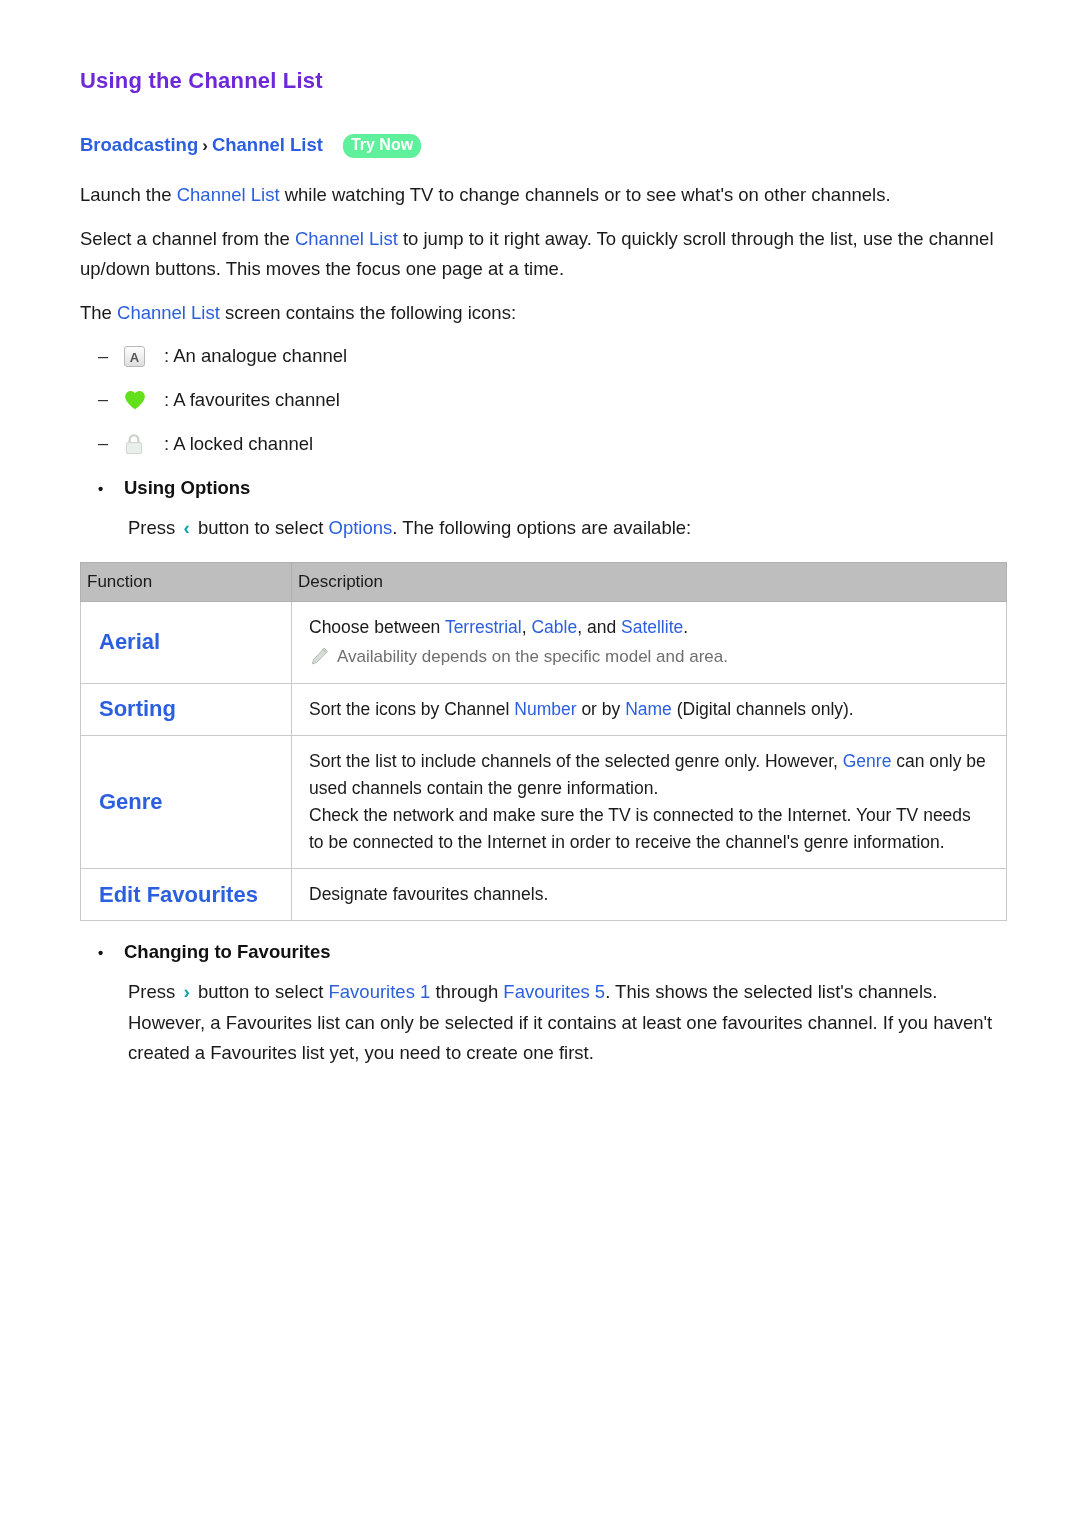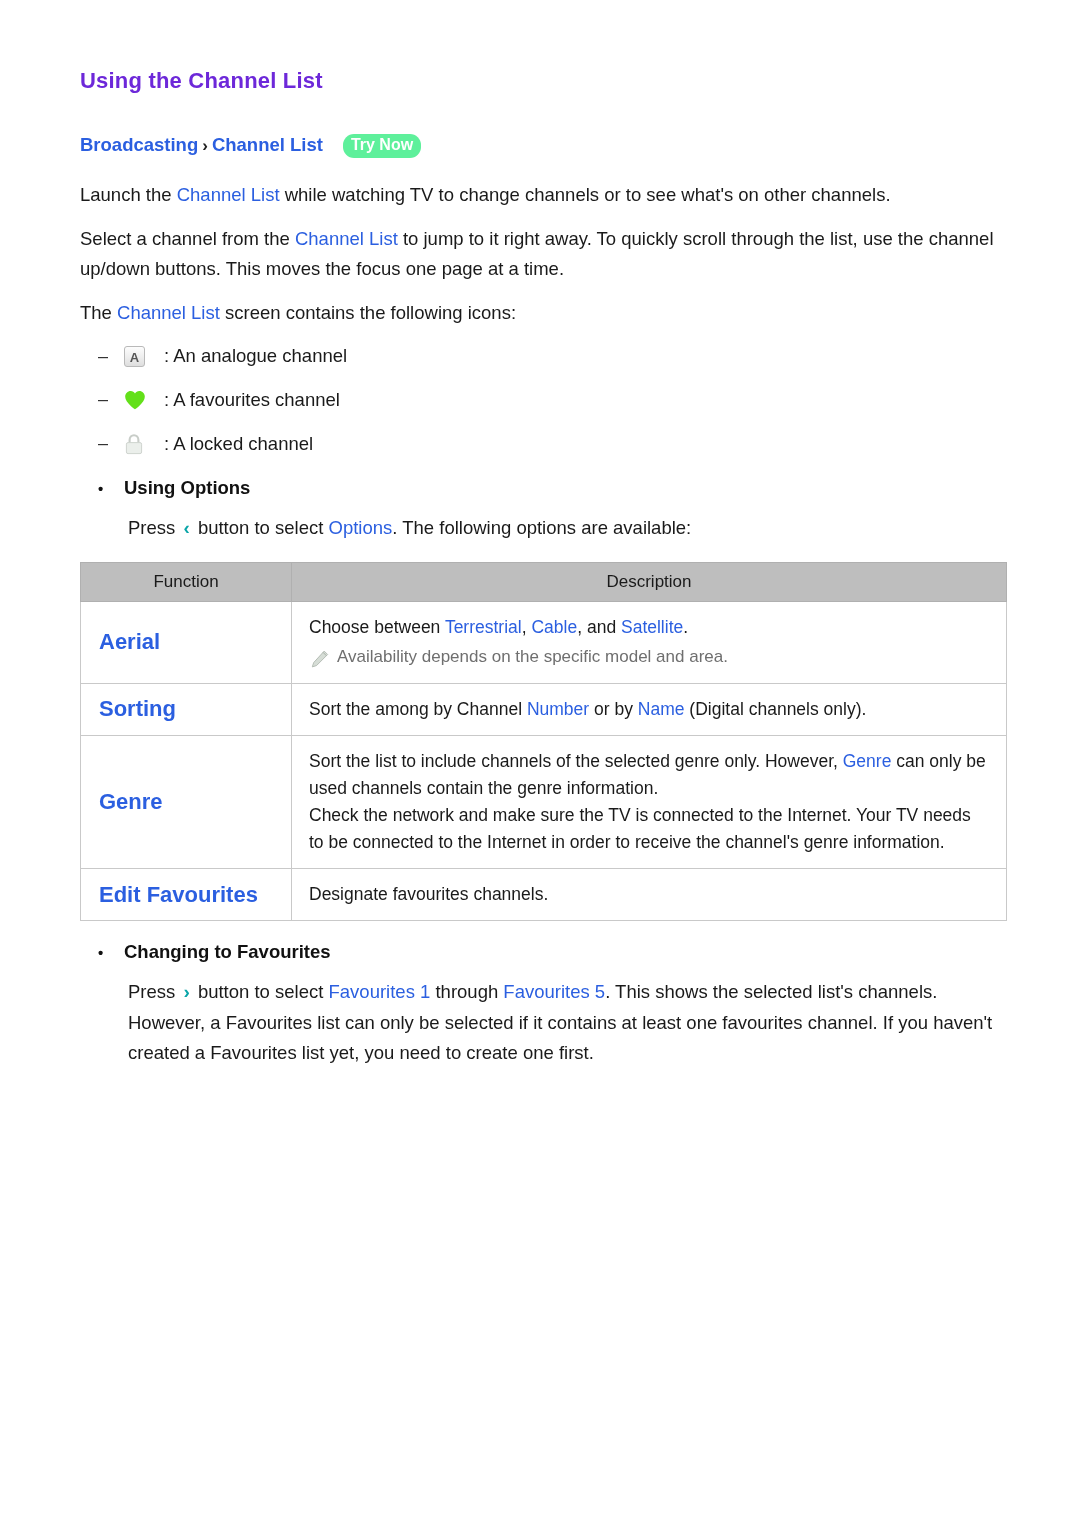--- a/index.html
+++ b/index.html
@@ -159,40 +159,40 @@
   table.opt-table td {
     border: 1px solid #c9c9c9;
     vertical-align: middle;
   }
   table.opt-table thead th {
     background: #bebebe;
     font-weight: normal;
     font-size: 17px;
     color: #1a1a1a;
     padding: 9px 6px;
-    text-align: center;
+    text-align: left;
     border-color: #b0b0b0;
   }
   th.col-fn { width: 198px; }
   td.fn-cell {
     text-align: left;
     padding: 12px 0 12px 18px;
     font-size: 22px;
     font-weight: bold;
     color: #2b5fe0;
   }
   td.desc-cell {
     padding: 12px 16px 12px 17px;
     font-size: 17.5px;
     line-height: 1.55;
     color: #1a1a1a;
   }
   .note-line {
     display: flex;
-    align-items: center;
+    align-items: flex-start;
     color: #6f6f6f;
     font-size: 17px;
     margin-top: 3px;
   }
   .note-icon {
     flex: 0 0 auto;
     width: 22px;
     height: 20px;
     margin-right: 6px;
     position: relative;
@@ -271,21 +271,21 @@
             <svg class="note-icon" viewBox="0 0 22 20">
               <path d="M15.2 2.1 L18.6 5.5 L7.6 16.5 L3.3 17.9 L4.7 13.6 Z" fill="#d6ddd6" stroke="#b6beb6" stroke-width="1"></path>
               <path d="M14.0 3.3 L17.4 6.7" stroke="#a9b2a9" stroke-width="1"></path>
             </svg>
             <span>Availability depends on the specific model and area.</span>
           </span>
         </td>
       </tr>
       <tr>
         <td class="fn-cell">Sorting</td>
-        <td class="desc-cell"><span>Sort the among by Channel </span><span class="kw">Number</span><span> or by </span><span class="kw">Name</span><span> (Digital channels only).</span></td>
+        <td class="desc-cell"><span>Sort the icons by Channel </span><span class="kw">Number</span><span> or by </span><span class="kw">Name</span><span> (Digital channels only).</span></td>
       </tr>
       <tr>
         <td class="fn-cell">Genre</td>
         <td class="desc-cell">
           <span class="desc-line"><span>Sort the list to include channels of the selected genre only. However, </span><span class="kw">Genre</span><span> can only be used channels contain the genre information.</span></span>
           <span class="desc-line">Check the network and make sure the TV is connected to the Internet. Your TV needs to be connected to the Internet in order to receive the channel's genre information.</span>
         </td>
       </tr>
       <tr>
         <td class="fn-cell">Edit Favourites</td>

